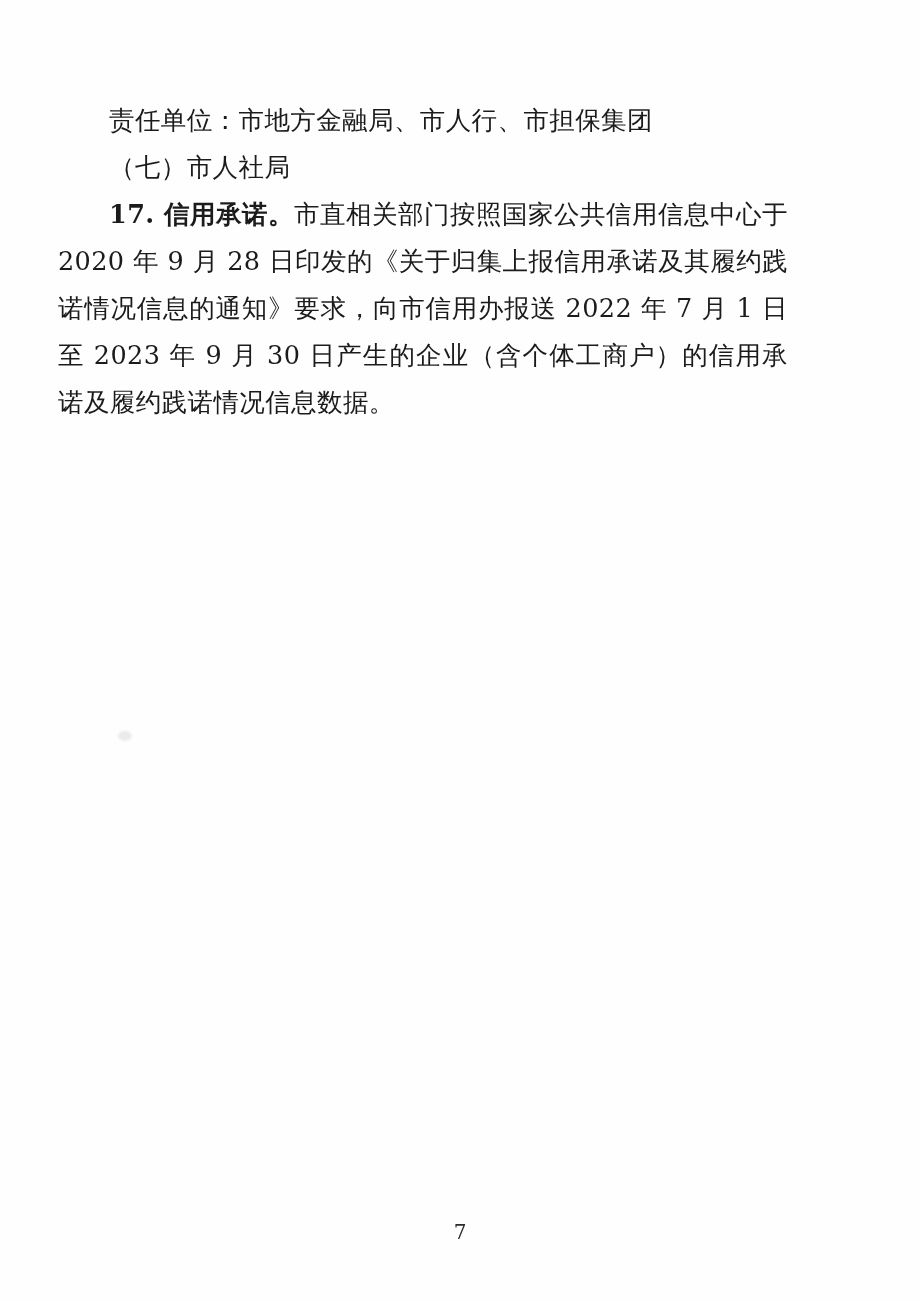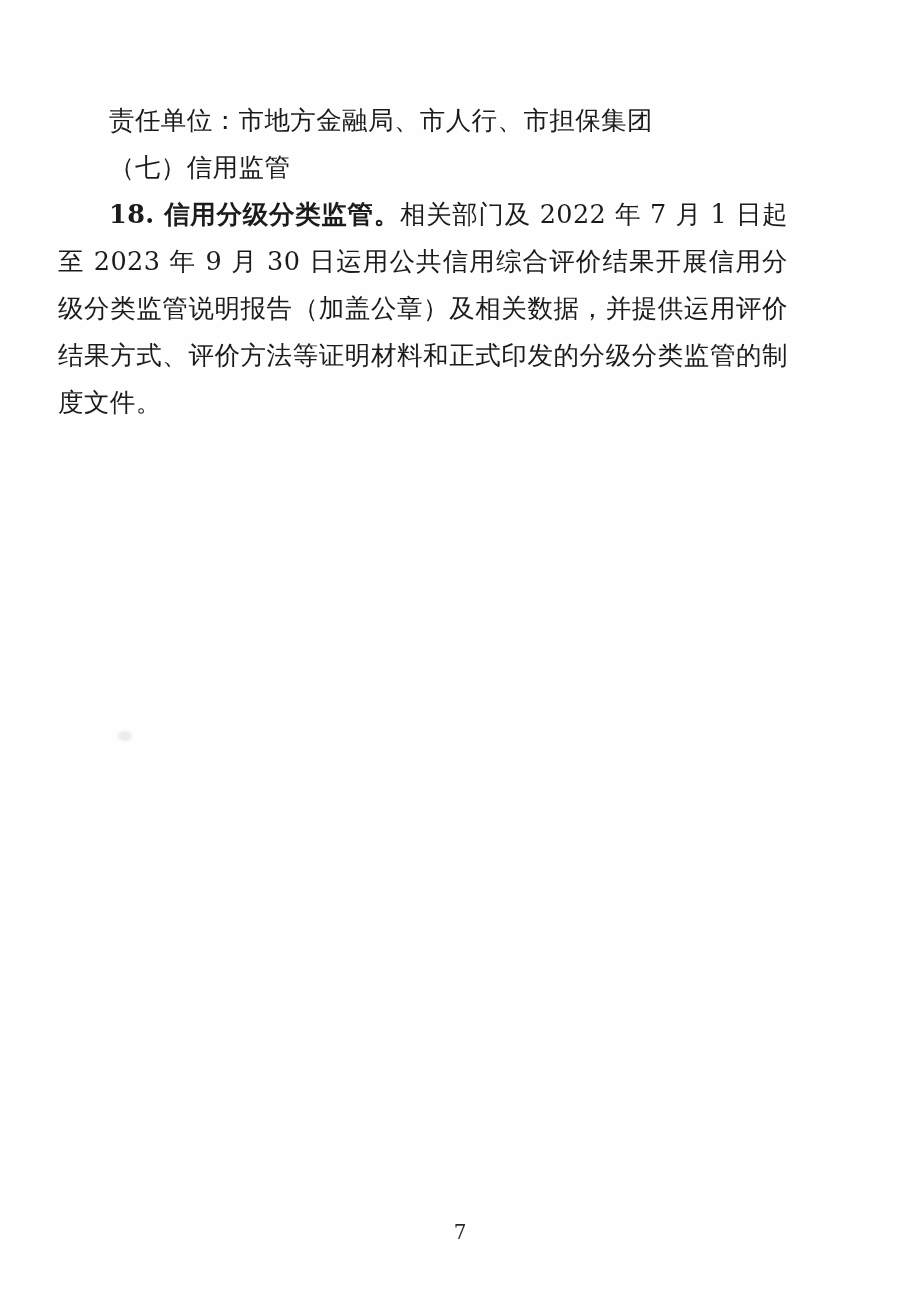--- a/index.html
+++ b/index.html
@@ -66,23 +66,23 @@
 </head>
 <body>
 
 <div class="page">
   <div class="smudge"></div>
 
   <div class="doc-body">
 
     <p class="indent">责任单位：市地方金融局、市人行、市担保集团</p>
 
-    <p class="indent">（七）信用监管</p>
+    <p class="indent">（七）市人社局</p>
+
+    <p class="indent"><span class="heading-num">17. 信用承诺。</span><span>市直相关部门按照国家公共信用信息中心于 2020 年 9 月 28 日印发的《关于归集上报信用承诺及其履约践诺情况信息的通知》要求，向市信用办报送 2022 年 7 月 1 日至 2023 年 9 月 30 日产生的企业（含个体工商户）的信用承诺及履约践诺情况信息数据。</span></p>
 
 
-
-    <p class="indent"><span class="heading-num">18. 信用分级分类监管。</span><span>相关部门及 2022 年 7 月 1 日起至 2023 年 9 月 30 日运用公共信用综合评价结果开展信用分级分类监管说明报告（加盖公章）及相关数据，并提供运用评价结果方式、评价方法等证明材料和正式印发的分级分类监管的制度文件。</span></p>
 
 
   </div>
 
   <div class="page-number">7</div>
 </div>
 
 </body></html>

